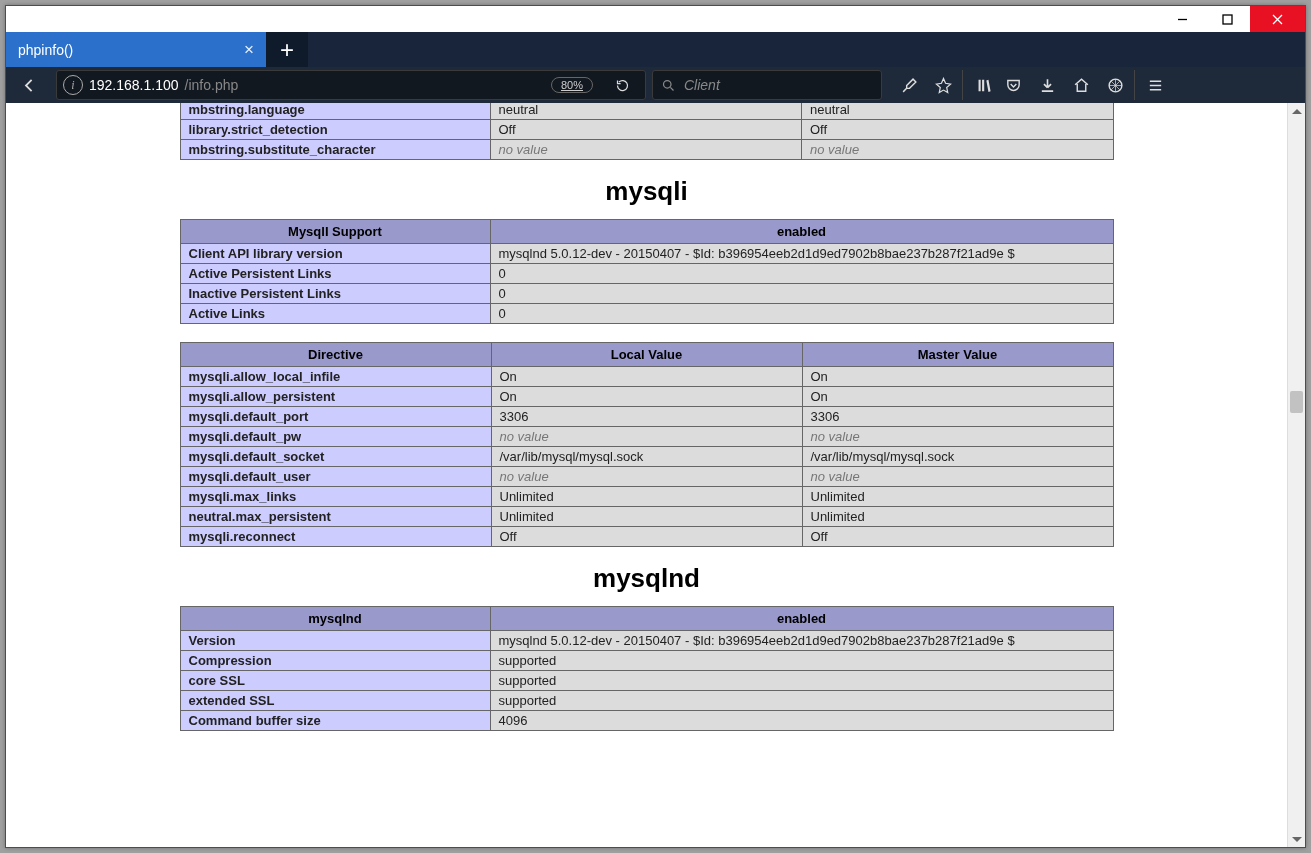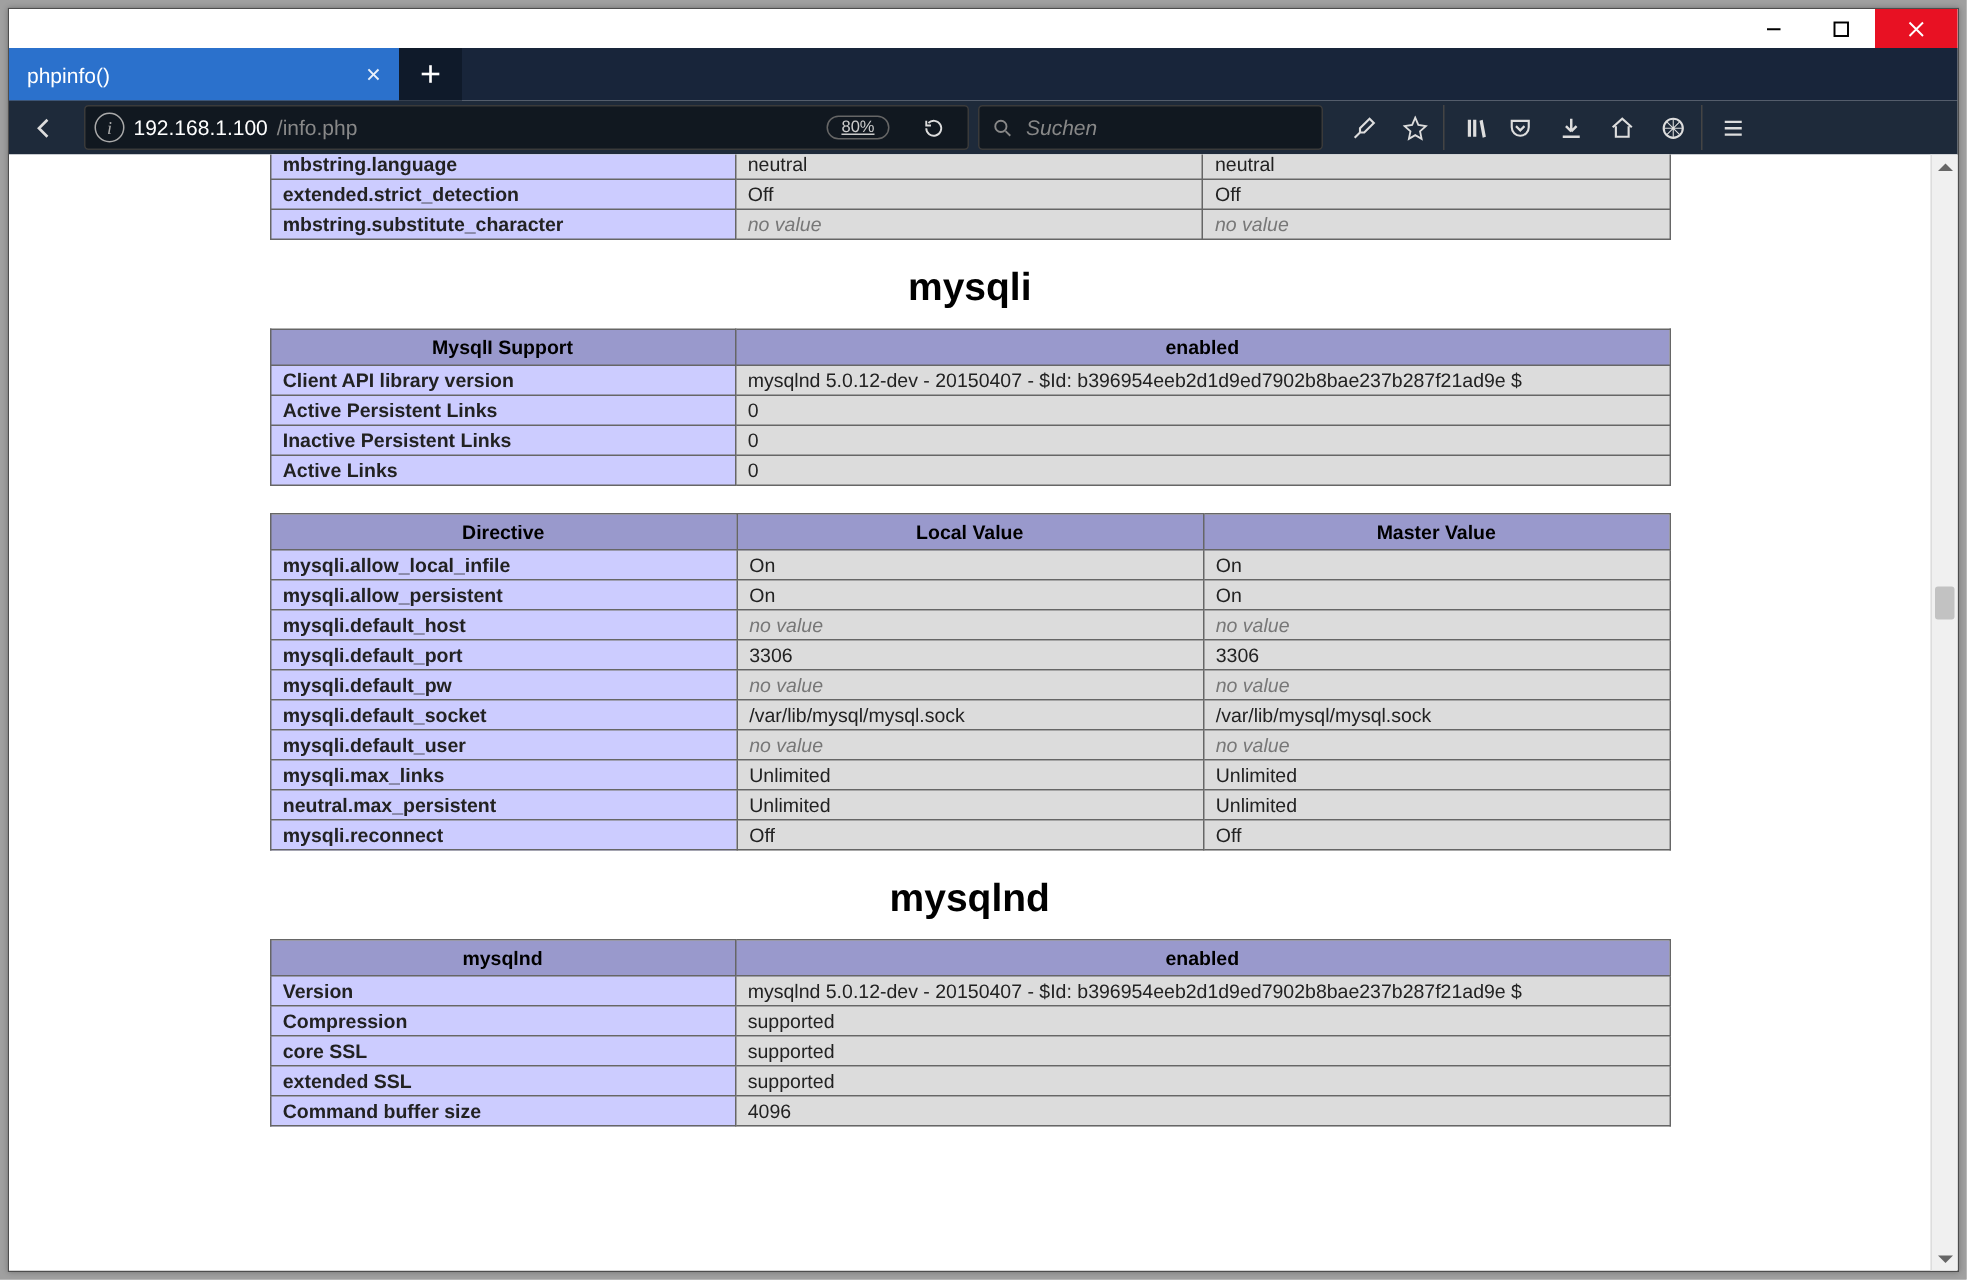--- a/index.html
+++ b/index.html
@@ -110,21 +110,21 @@
         <svg viewBox="0 0 24 24" style="width:15px;height:15px">
             <path d="M4 12a8 8 0 1 0 2.3-5.6M4 4v5h5" fill="none" stroke-width="2"></path>
           </svg>
       </span>
     </div>
     <div class="search-bar">
       <svg viewBox="0 0 24 24" style="width:15px;height:15px;fill:none;stroke:#888;stroke-width:2">
           <circle cx="10" cy="10" r="6"></circle>
           <path d="M15 15l5 5"></path>
         </svg>
-      <span>Suchen</span>
+      <span>Client</span>
     </div>
     <div class="right-icons">
       <div class="icon-btn">
           <svg viewBox="0 0 24 24">
             <path d="M21 7l-4-4-9 9v4h4l9-9zM3 21l5-5" fill="none" stroke-width="2"></path>
           </svg>
         </div>
       <div class="icon-btn">
           <svg viewBox="0 0 24 24">
             <path d="M12 2l2.9 6.9L22 10l-5.5 4.8L18 22l-6-3.5L6 22l1.5-7.2L2 10l7.1-1.1z" fill="none" stroke-width="1.7"></path>
@@ -169,21 +169,21 @@
       <div class="body-inner">
 
         <table class="phpinfo t-mbstring" style="margin-top:-4px">
           <tbody id="mbstring-rows">
               <tr>
                 <td class="e">mbstring.language</td>
                 <td>neutral</td>
                 <td>neutral</td>
               </tr>
               <tr>
-                <td class="e">extended.strict_detection</td>
+                <td class="e">library.strict_detection</td>
                 <td>Off</td>
                 <td>Off</td>
               </tr>
               <tr>
                 <td class="e">mbstring.substitute_character</td>
                 <td class="nv">no value</td>
                 <td class="nv">no value</td>
               </tr>
             </tbody>
         </table>
@@ -232,25 +232,20 @@
                 <td class="e">mysqli.allow_local_infile</td>
                 <td>On</td>
                 <td>On</td>
               </tr>
               <tr>
                 <td class="e">mysqli.allow_persistent</td>
                 <td>On</td>
                 <td>On</td>
               </tr>
               <tr>
-                <td class="e">mysqli.default_host</td>
-                <td class="nv">no value</td>
-                <td class="nv">no value</td>
-              </tr>
-              <tr>
                 <td class="e">mysqli.default_port</td>
                 <td>3306</td>
                 <td>3306</td>
               </tr>
               <tr>
                 <td class="e">mysqli.default_pw</td>
                 <td class="nv">no value</td>
                 <td class="nv">no value</td>
               </tr>
               <tr>

